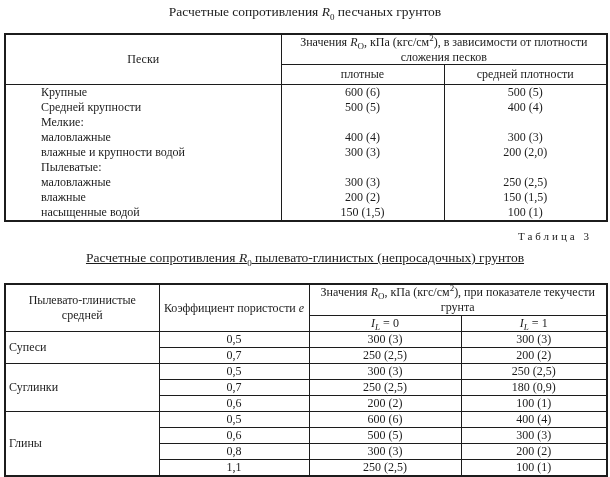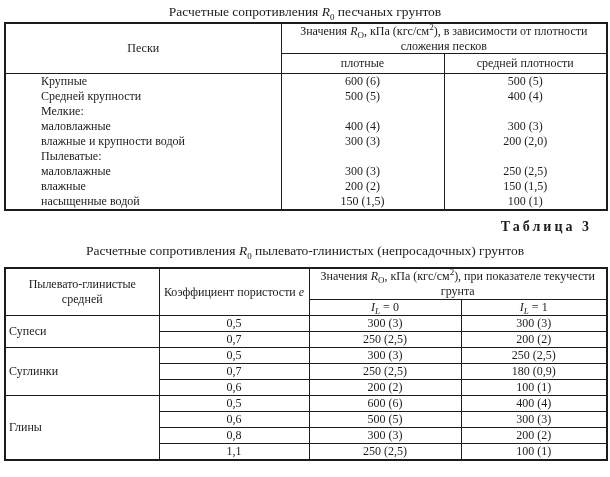--- a/index.html
+++ b/index.html
@@ -10,22 +10,22 @@
     overflow:hidden;
   }
   .page{padding:3px 4px 0 4px;}
   .doc-title{
     text-align:center;
     font-size:13.5px;
     line-height:16px;
     margin:0 0 0 0;
     white-space:nowrap;
   }
-  .title1{margin-top:1px;margin-bottom:2px;}
-  .title2{margin-top:8px;margin-bottom:8px;}
+  .title1{margin-top:1px;margin-bottom:13px;}
+  .title2{margin-top:8px;margin-bottom:17px;text-decoration:underline;}
   .sym{font-style:italic;}
   sub{font-size:9px;line-height:0;}
   sup{font-size:9px;line-height:0;}
   table{
     border-collapse:collapse;
     table-layout:fixed;
     width:602px;
     border:2px solid #1c1c1c;
   }
   th,td{
@@ -44,25 +44,24 @@
   .t1 tbody td{
     border-top:none;
     border-bottom:none;
     height:15px;
     line-height:15px;
   }
   .left{text-align:left;padding-left:35px;}
   
   .caption-t3{
     text-align:right;
-    font-size:14px;
+    font-size:11px;
     letter-spacing:3px;
     padding-right:14px;
     margin:8px 0 0 0;
-    font-weight:bold;
   }
   
   .t2 .hrow1 th{height:29px;}
   .t2 .hrow2 th{height:15px;}
   .t2 tbody td{height:15px;}
   .t2 td.group{
     text-align:left;
     vertical-align:middle;
   }
 </style>

